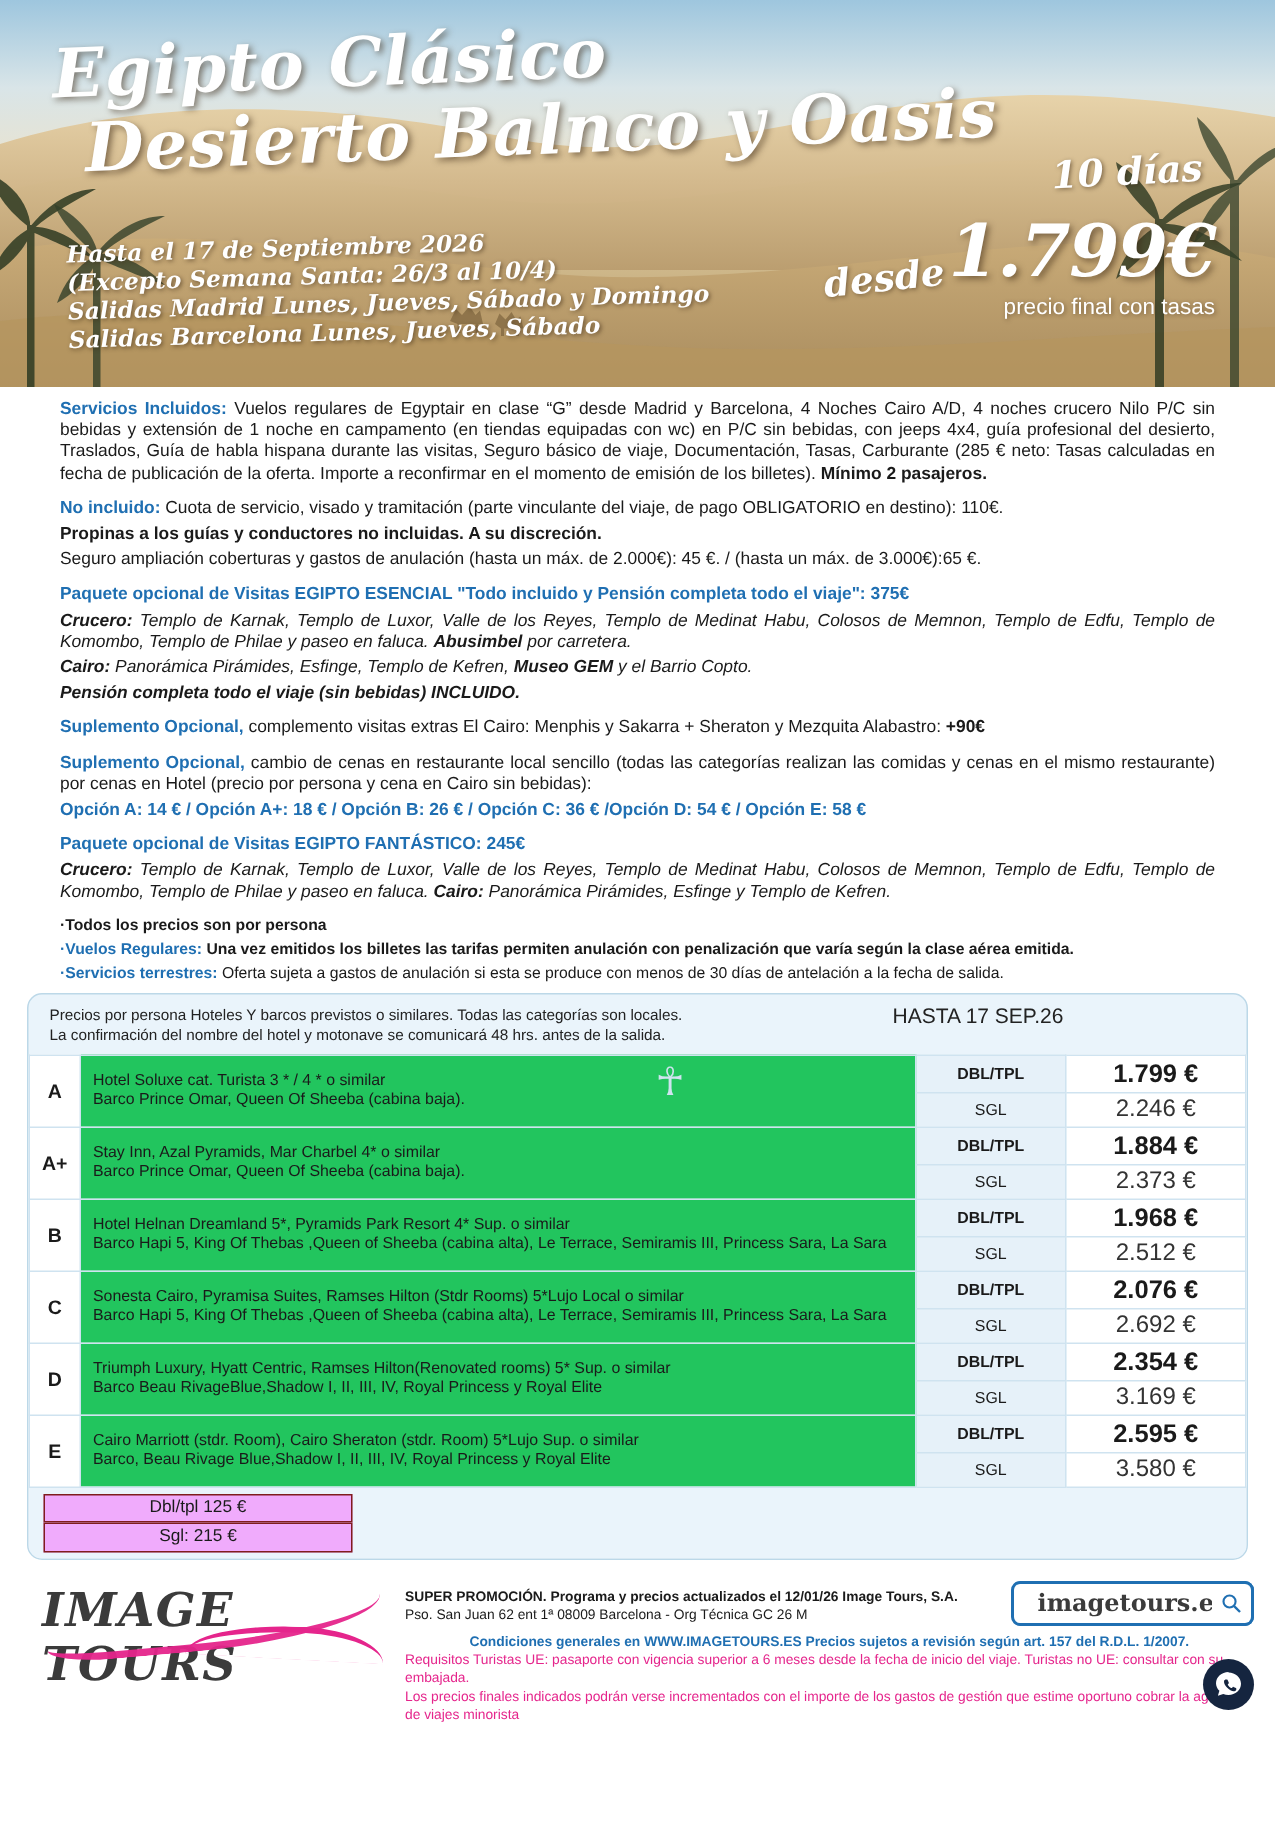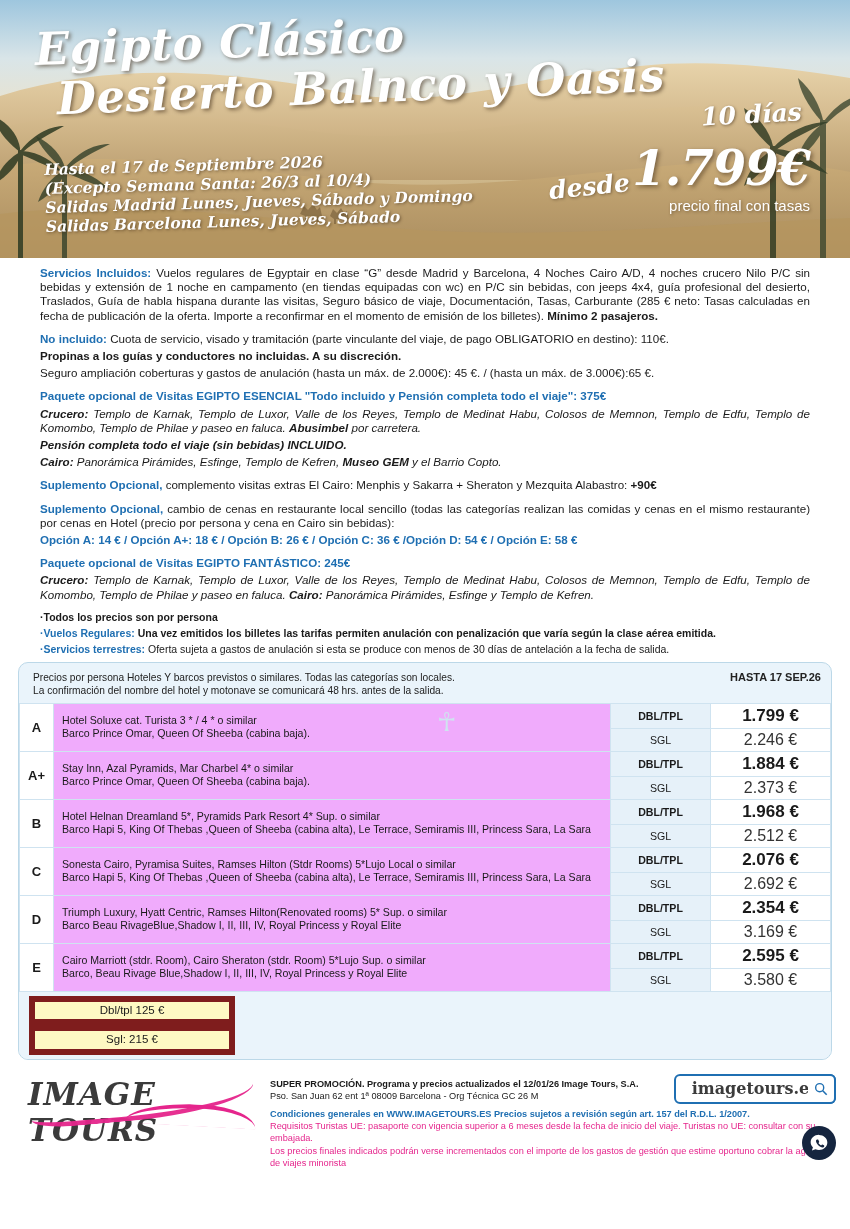--- a/index.html
+++ b/index.html
@@ -124,49 +124,49 @@
     position: relative;
   }
   .tbl-head {
     display:flex;
     padding: 8px 10px 6px 14px;
     font-size: 10.2px;
     line-height: 13px;
     color:#222;
   }
   .tbl-head .left { flex: 1; }
-  .tbl-head .right { width: 230px; text-align:right; font-weight:bold; font-size:11px; padding-left: 4px;}
+  .tbl-head .right { width: 230px; text-align:left; font-weight:normal; font-size:14px; padding-left: 4px;}
   table.rates { width:100%; border-collapse: collapse; background:#fff; }
   table.rates td { border: 1px solid #cfe3f0; vertical-align: middle; }
   td.cat {
     width: 34px; text-align:center; font-weight:bold; font-size: 13px;
     background:#ffffff;
   }
   td.desc {
     padding: 5px 6px 5px 8px; font-size: 10.6px; line-height: 13.2px;
-    background:#f0abfc;
+    background:#22c55e;
   }
   td.occ {
     width: 100px; text-align:center; font-size: 10.6px; font-weight:bold;
     background:#e6f1f9; padding: 3px;
   }
   td.occ.sgl { font-weight: normal; background:#e6f1f9; }
   td.price {
     width: 120px; text-align:center; font-size: 17px; font-weight:bold;
     background:#ffffff; padding: 2px 6px;
   }
   td.price.sgl { font-weight: normal; font-size: 16px; color:#333; }
   .supl {
     display:flex; align-items:flex-start;
     font-size: 10.4px; line-height: 13.5px;
     padding: 4px 8px 4px 10px; background:#eaf4fb;
   }
   .supl .txt { flex:1; }
   .supl .boxes { width: 206px; }
-  .supl .bx { text-align:center; border:6px solid #7f1d1d; background:#fef9c3; font-size: 11.5px; padding: 2px 0; }
+  .supl .bx { text-align:center; border:1px solid #7f1d1d; background:#f0abfc; font-size: 11.5px; padding: 2px 0; }
   .ankh {
     position:absolute; left: 418px; top: 46px;
     color:#cfe3ef; font-size: 26px; line-height: 26px;
     font-family:"DejaVu Sans", sans-serif;
   }
 
   
   .footer {
     position: relative;
     margin-top: 6px;
@@ -337,22 +337,22 @@
 
   <div class="blk">
     <p class="para"><span class="blue">No incluido:</span><span> Cuota de servicio, visado y tramitación (parte vinculante del viaje, de pago OBLIGATORIO en destino):  110€.</span></p>
     <p class="para b">Propinas a los guías y conductores no incluidas. A su discreción.</p>
     <p class="para">Seguro ampliación coberturas y gastos de anulación (hasta un máx. de 2.000€): 45 €. / (hasta un máx. de 3.000€):65 €.</p>
   </div>
 
   <div class="blk">
     <p class="para blue">Paquete opcional de Visitas EGIPTO ESENCIAL "Todo incluido y Pensión completa todo el viaje": 375€</p>
     <p class="para ital"><span class="b">Crucero:</span><span> Templo de Karnak, Templo de Luxor,  Valle de los Reyes, Templo de Medinat Habu, Colosos de Memnon, Templo de Edfu, Templo de Komombo, Templo de Philae y paseo en faluca.</span> <span class="b">Abusimbel</span><span> por carretera.</span></p>
+    <p class="para ital"><span class="b">Cairo:</span><span> Panorámica Pirámides, Esfinge, Templo de Kefren, </span><span class="b">Museo GEM</span><span> y el Barrio Copto.</span></p>
     <p class="para ital b">Pensión completa todo el viaje (sin bebidas) INCLUIDO.</p>
-    <p class="para ital"><span class="b">Cairo:</span><span> Panorámica Pirámides, Esfinge, Templo de Kefren, </span><span class="b">Museo GEM</span><span> y el Barrio Copto.</span></p>
   </div>
 
   <div class="blk">
     <p class="para"><span class="blue">Suplemento Opcional,</span><span> complemento visitas extras El Cairo: Menphis y Sakarra + Sheraton y Mezquita Alabastro: </span><span class="b">+90€</span></p>
   </div>
 
   <div class="blk">
     <p class="para"><span class="blue">Suplemento Opcional,</span><span> cambio de cenas en restaurante local sencillo (todas las categorías realizan las comidas y cenas en el mismo restaurante) por cenas en Hotel (precio por persona  y cena en Cairo sin bebidas):</span></p>
     <p class="para blue">Opción A: 14 € / Opción A+:  18 € / Opción B: 26 € / Opción C: 36 € /Opción D: 54 € / Opción E: 58 €</p>
   </div>
@@ -479,21 +479,21 @@
 <div class="footer">
   <div class="logo">
     <div class="swoosh"></div>
     <div class="swoosh2"></div>
     <div class="lt">IMAGE TOURS</div>
   </div>
 
   <div class="foot-txt">
     <div><span class="b">SUPER PROMOCIÓN</span><span class="b">. Programa y precios actualizados el 12/01/26  Image Tours, S.A.</span></div>
     <div>Pso. San Juan 62 ent 1ª 08009 Barcelona - Org Técnica GC 26 M</div>
-    <div style="margin-top:5px;"><span class="blue2">Condiciones generales en </span><span class="blue2">WWW.IMAGETOURS.ES</span><span class="blue2"> Precios sujetos a revisión según art. 157 del R.D.L. 1/2007.</span></div>
+    <div style="margin-top:5px;margin-left:43px;"><span class="blue2">Condiciones generales en </span><span class="blue2">WWW.IMAGETOURS.ES</span><span class="blue2"> Precios sujetos a revisión según art. 157 del R.D.L. 1/2007.</span></div>
     <div class="pink">Requisitos Turistas UE: pasaporte con vigencia superior a 6 meses desde la fecha de inicio del viaje. Turistas no UE: consultar con su embajada.</div>
     <div class="pink">Los precios finales indicados podrán verse incrementados con el importe de los gastos de gestión que estime oportuno cobrar la agencia de viajes minorista</div>
   </div>
 
   <div class="searchbox">
     <span>imagetours.es</span>
   </div>
   <div class="searchbtn">
     <svg width="14" height="14" viewBox="0 0 16 16">
       <circle cx="6.5" cy="6.5" r="4.6" fill="none" stroke="#1f6fb2" stroke-width="1.6"></circle>

